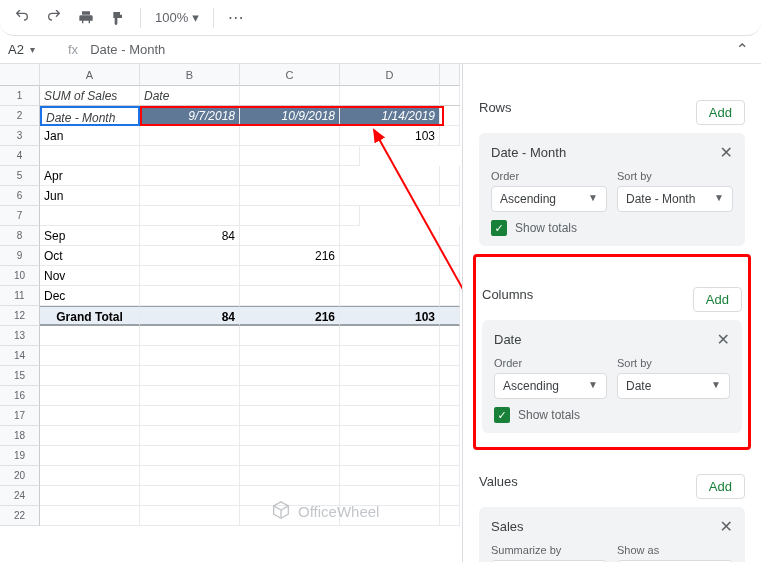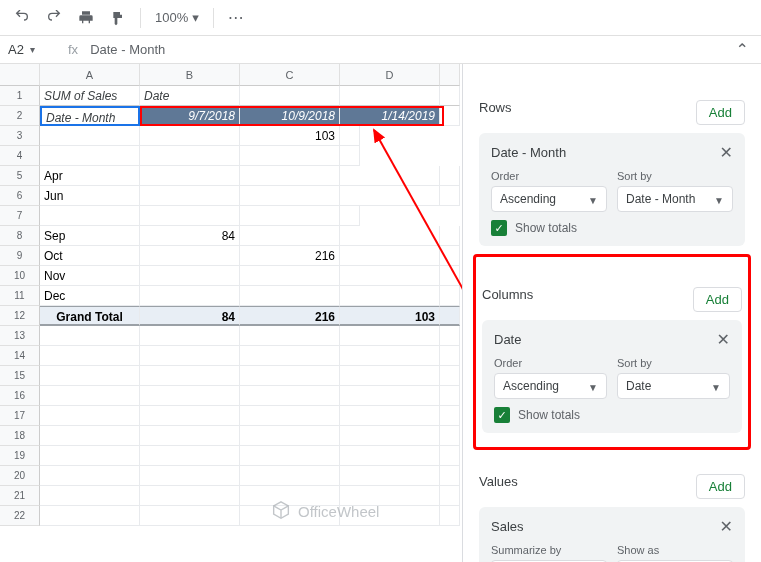--- a/index.html
+++ b/index.html
@@ -1,18 +1,18 @@
 <!DOCTYPE html>
 <html><head>
 <meta charset="utf-8">
 <style>
 * { box-sizing: border-box; margin: 0; padding: 0; font-family: Arial, sans-serif; }
 body { width: 761px; height: 562px; background: #fff; overflow: hidden; position: relative; }
 
-.toolbar { height: 36px; display: flex; align-items: center; padding: 0 8px; border-bottom: 1px solid #e0e0e0; gap: 4px; }
+.toolbar { height: 36px; display: flex; align-items: center; padding: 0 8px; border-bottom: 1px solid #e0e0e0; gap: 4px; border-radius: 14px; }
 .tb-btn { width: 28px; height: 28px; display: flex; align-items: center; justify-content: center; color: #5f6368; cursor: pointer; border-radius: 4px; }
 .tb-sep { width: 1px; height: 20px; background: #e0e0e0; margin: 0 4px; }
 .zoom { display: flex; align-items: center; color: #5f6368; font-size: 13px; padding: 0 6px; gap: 4px; }
 
 .refbar { height: 28px; display: flex; align-items: center; border-bottom: 1px solid #e0e0e0; }
 .cellref { width: 60px; padding: 0 8px; font-size: 13px; color: #3c4043; display: flex; align-items: center; gap: 6px; }
 .fx { color: #9aa0a6; padding: 0 8px; font-size: 13px; }
 .formula { color: #5f6368; font-size: 13px; padding: 0 4px; }
 .collapse { margin-left: auto; padding: 0 12px; color: #5f6368; }
 
@@ -49,21 +49,21 @@
 .section-label { font-size: 13px; color: #3c4043; }
 .add-btn { border: 1px solid #dadce0; background: #fff; color: #188038; font-size: 13px; font-weight: 500; padding: 4px 12px; border-radius: 4px; cursor: pointer; }
 
 .card { background: #f1f3f4; border-radius: 6px; padding: 10px 12px; margin-bottom: 8px; }
 .card-head { display: flex; justify-content: space-between; align-items: center; margin-bottom: 8px; }
 .card-title { font-size: 13px; font-weight: 500; color: #3c4043; }
 .card-close { color: #5f6368; cursor: pointer; font-size: 16px; }
 .card-row { display: flex; gap: 10px; margin-bottom: 8px; }
 .card-col { flex: 1; }
 .card-sublabel { font-size: 11px; color: #5f6368; margin-bottom: 4px; }
-.dropdown { background: #fff; border: 1px solid #dadce0; border-radius: 4px; padding: 5px 8px; font-size: 12px; color: #3c4043; display: flex; justify-content: space-between; align-items: flex-end; cursor: pointer; }
+.dropdown { background: #fff; border: 1px solid #dadce0; border-radius: 4px; padding: 5px 8px; font-size: 12px; color: #3c4043; display: flex; justify-content: space-between; align-items: flex-start; cursor: pointer; }
 .chev { color: #5f6368; font-size: 10px; }
 .checkbox-row { display: flex; align-items: center; gap: 8px; }
 .checkbox { width: 16px; height: 16px; background: #188038; border-radius: 2px; display: flex; align-items: center; justify-content: center; color: #fff; font-size: 11px; }
 .checkbox-label { font-size: 12px; color: #5f6368; }
 
 .redbox-panel { border: 3px solid #ff0000; border-radius: 4px; padding: 6px; margin: 4px -6px; }
 </style>
 </head>
 <body>
 
@@ -132,39 +132,40 @@
         <div class="rowhead">11</div>
         <div class="rowhead">12</div>
         <div class="rowhead">13</div>
         <div class="rowhead">14</div>
         <div class="rowhead">15</div>
         <div class="rowhead">16</div>
         <div class="rowhead">17</div>
         <div class="rowhead">18</div>
         <div class="rowhead">19</div>
         <div class="rowhead">20</div>
-        <div class="rowhead">21</div>
+        <div class="rowhead">24</div>
         <div class="rowhead">22</div>
       </div>
       <div class="cells">
         <div class="row header">
           <div class="cell italic">SUM of Sales</div>
           <div class="cell italic">Date</div>
           <div class="cell"></div>
           <div class="cell"></div>
           <div class="cell narrow"></div>
         </div>
         <div class="row">
           <div class="cell italic" style="border:2px solid #1a73e8">Date - Month</div>
           <div class="cell selhead">9/7/2018</div>
           <div class="cell selhead">10/9/2018</div>
           <div class="cell selhead">1/14/2019</div>
           <div class="cell narrow"></div>
         </div>
         <div class="row">
+            <div class="cell">Jan</div>
             <div class="cell right"></div>
             <div class="cell right"></div>
             <div class="cell right">103</div>
             <div class="cell narrow"></div>
           </div>
         <div class="row">
             <div class="cell right"></div>
             <div class="cell right"></div>
             <div class="cell right"></div>
             <div class="cell narrow"></div>

